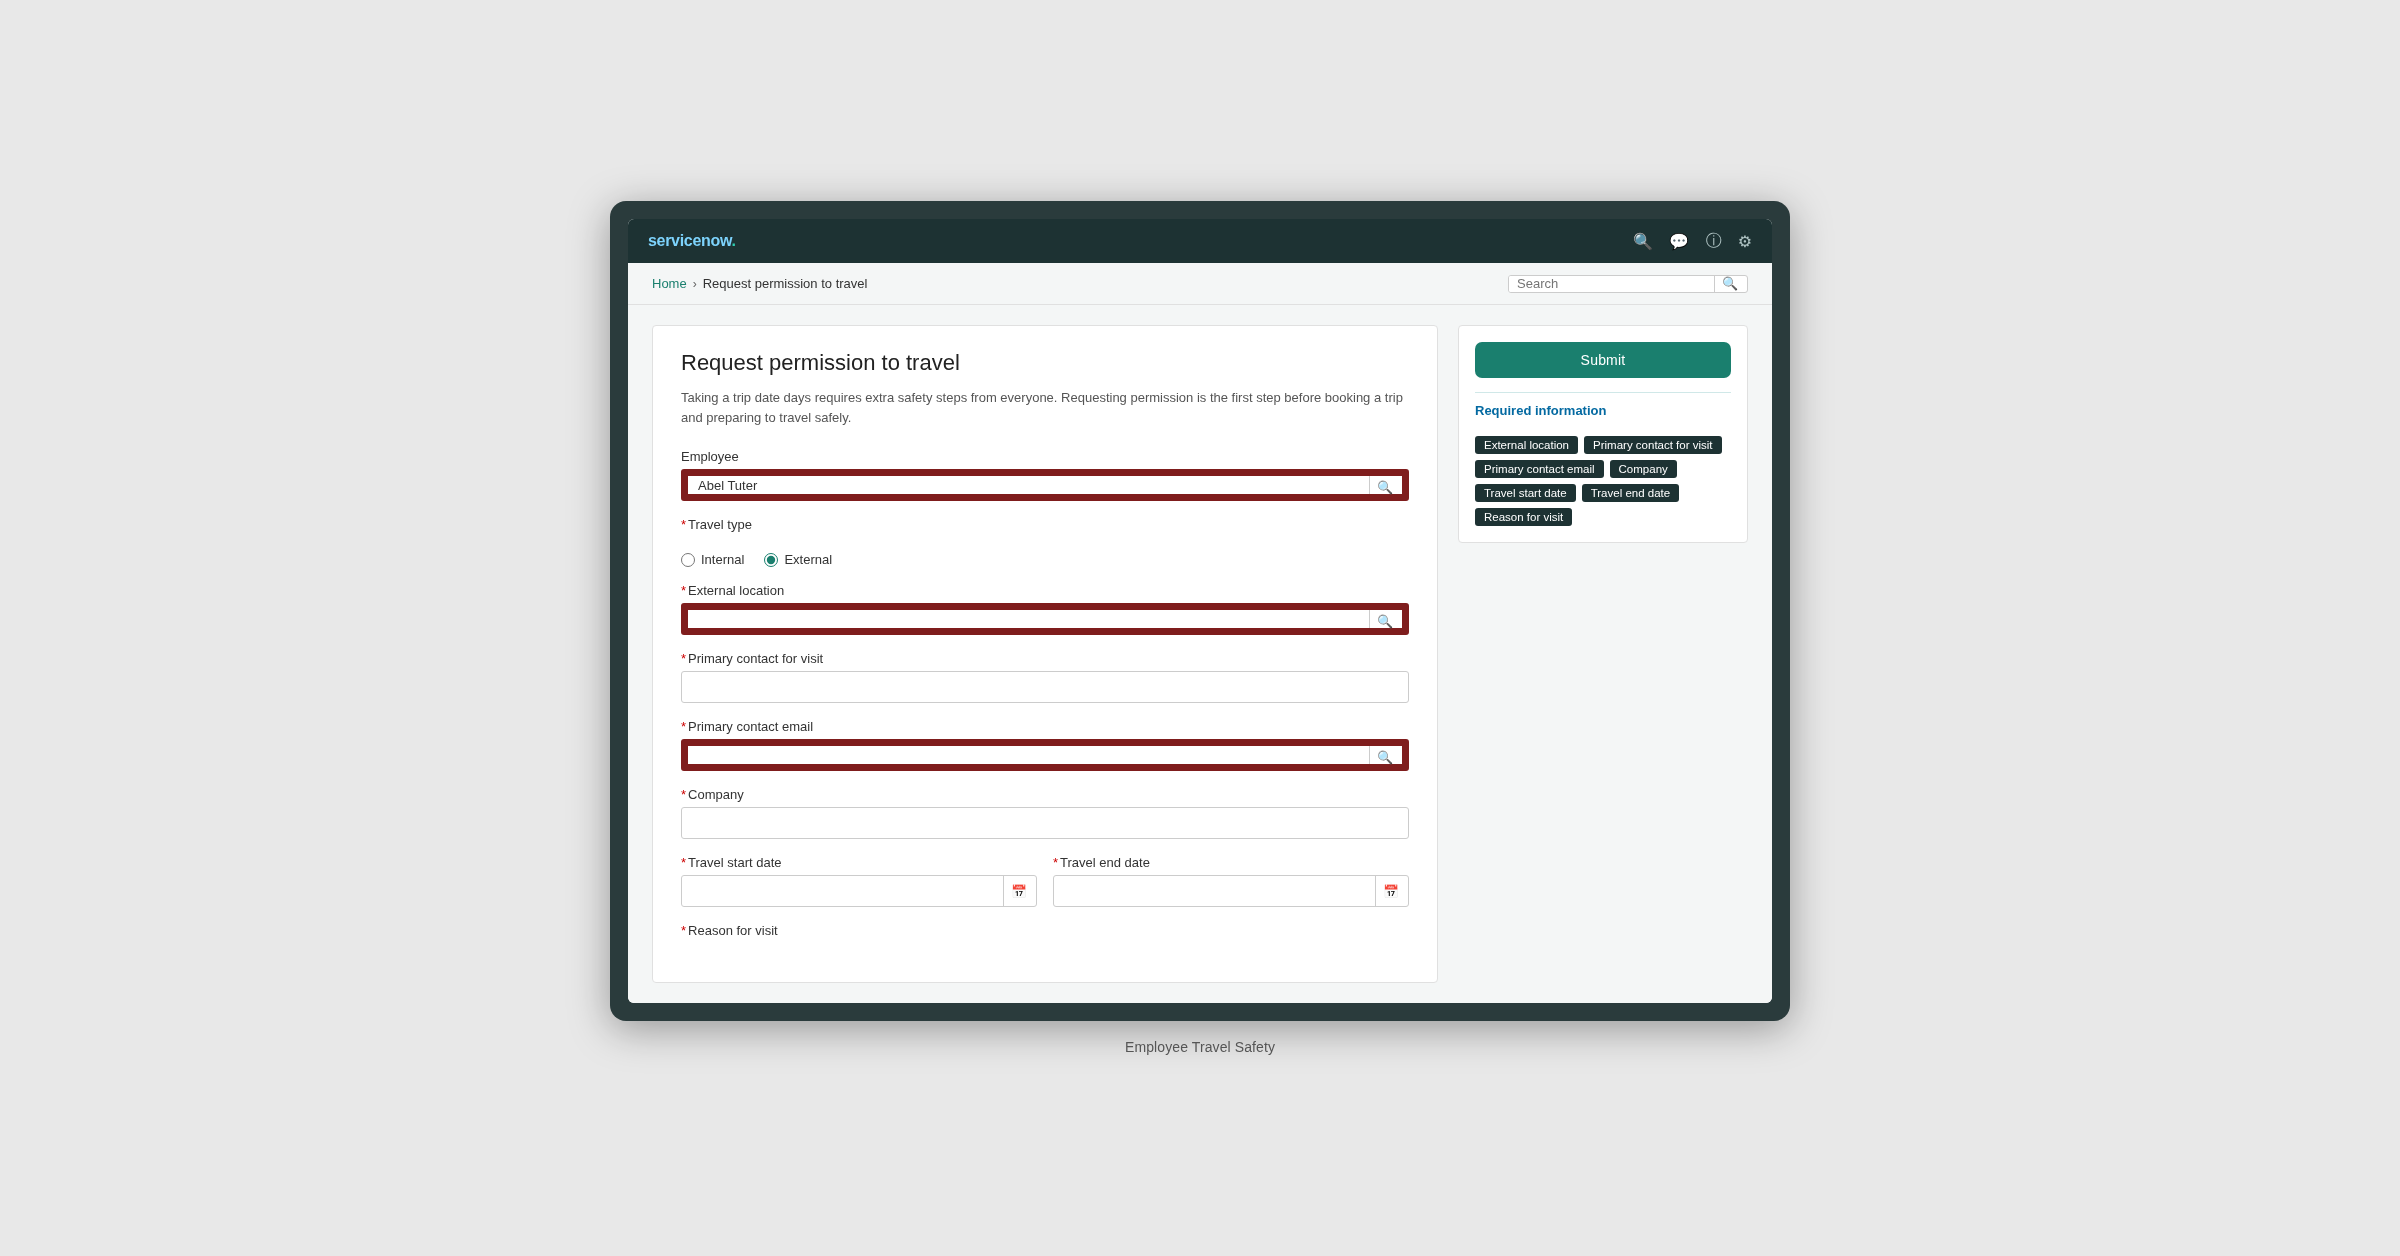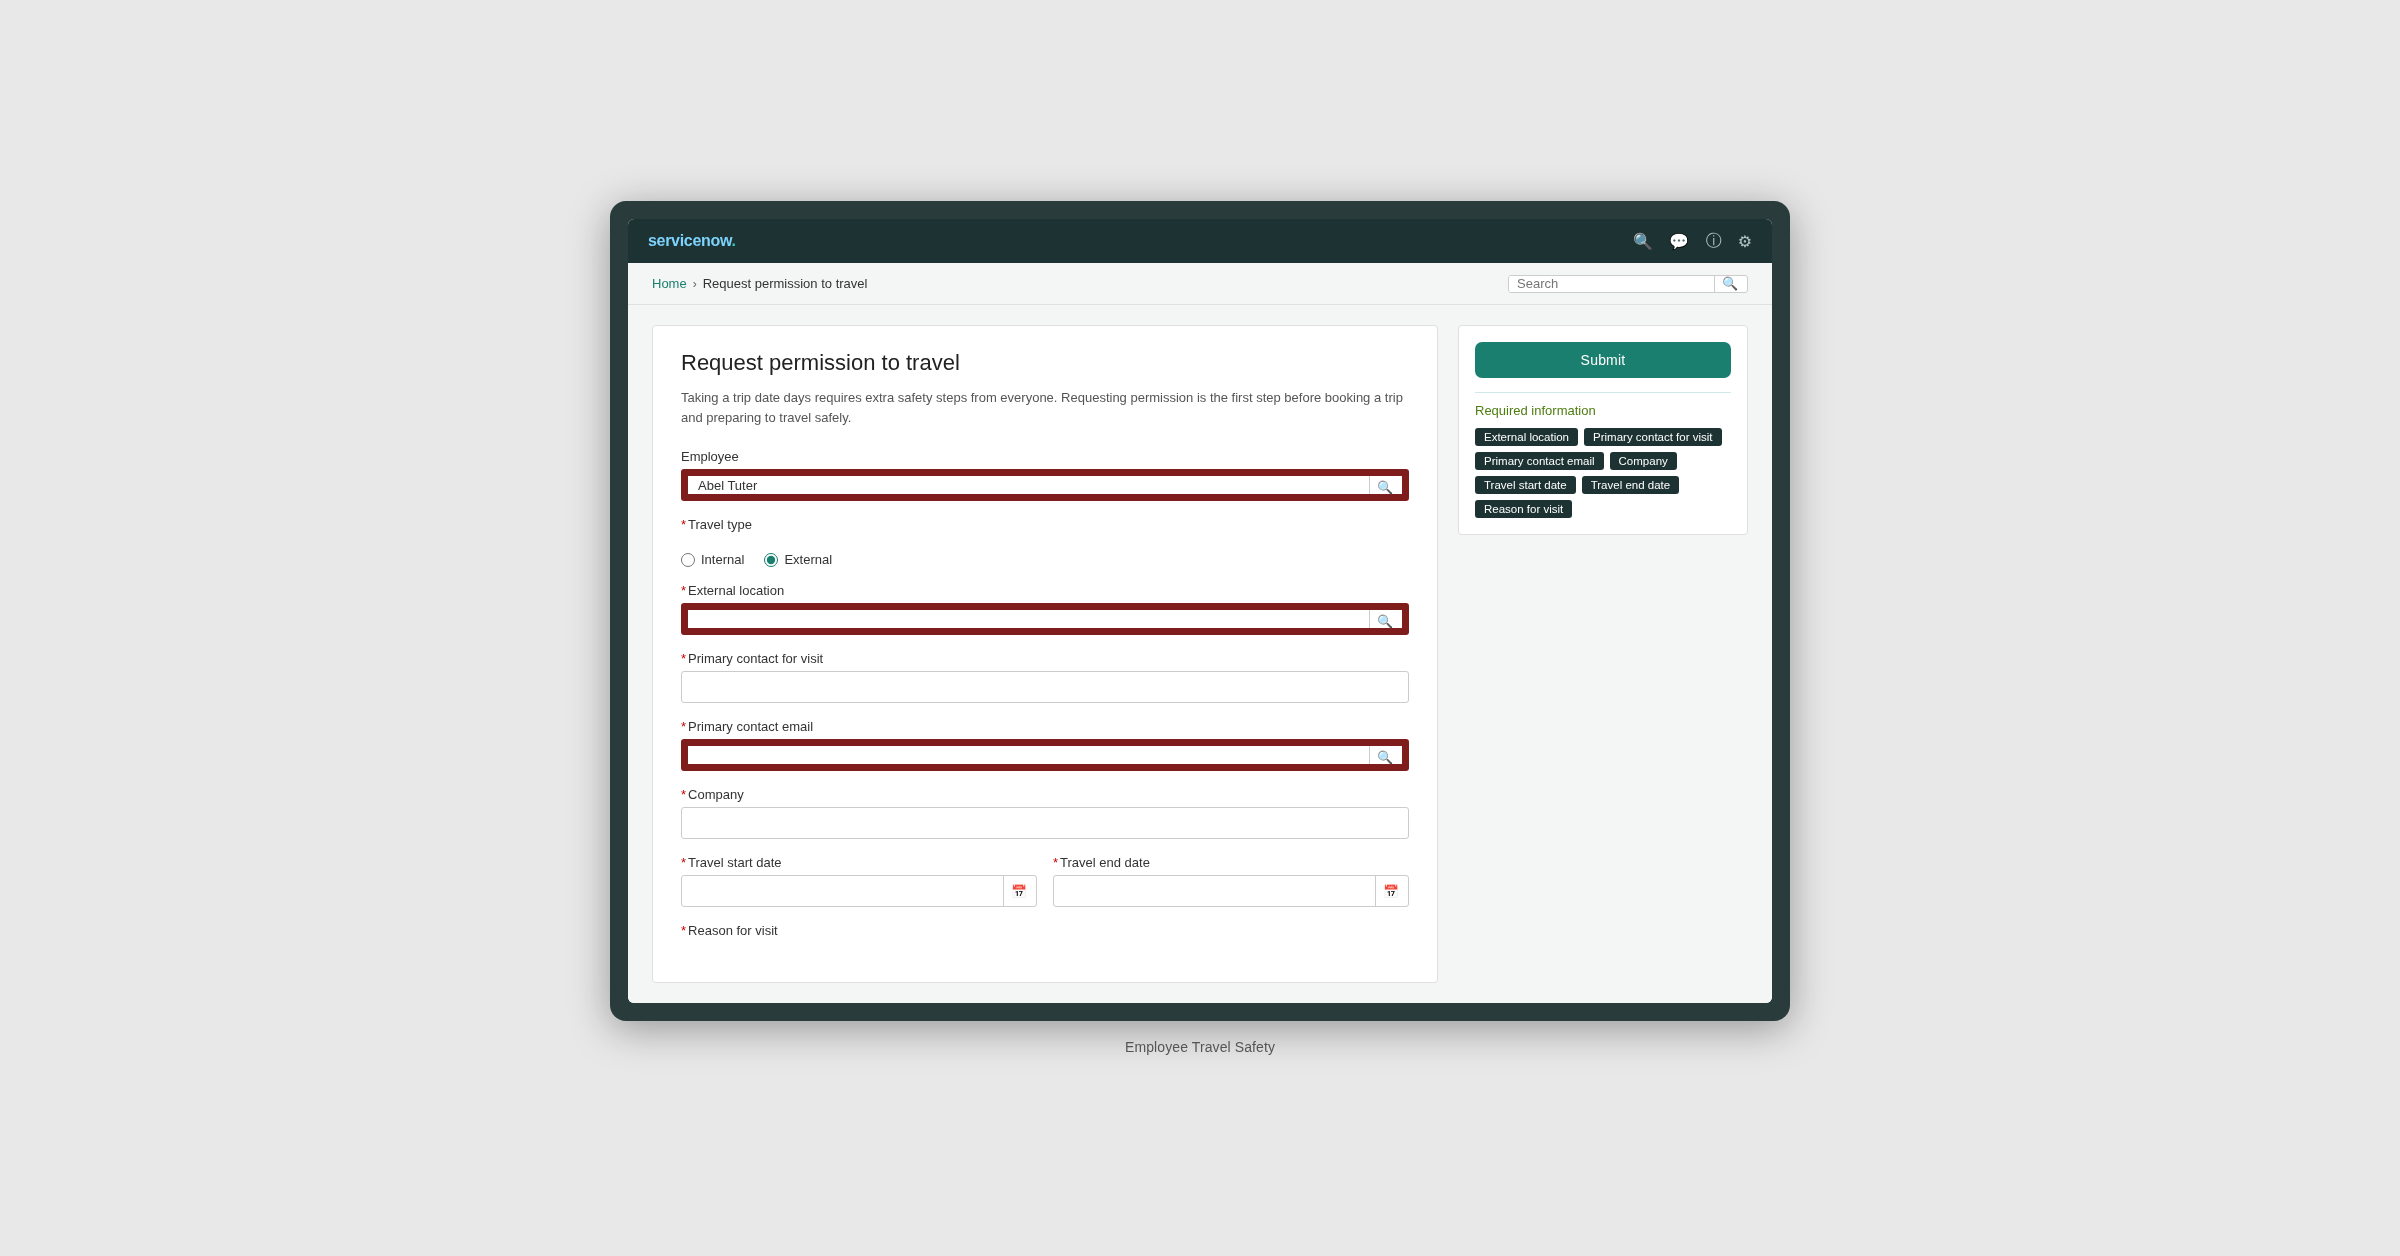--- a/index.html
+++ b/index.html
@@ -270,23 +270,23 @@
       cursor: pointer;
       letter-spacing: 0.2px;
     }
     .divider {
       border: none;
       border-top: 1px solid #d0e8e8;
       margin: 14px 0 10px;
     }
     .required-info-title {
       font-size: 13px;
-      font-weight: 400;
-      color: #4d7c0f;
-      margin-bottom: 10px;
+      font-weight: 700;
+      color: #0369a1;
+      margin-bottom: 18px;
     }
     .tags-container {
       display: flex;
       flex-wrap: wrap;
       gap: 6px;
     }
     .tag {
       background: #1d3233;
       color: #ffffff;
       font-size: 11.5px;

